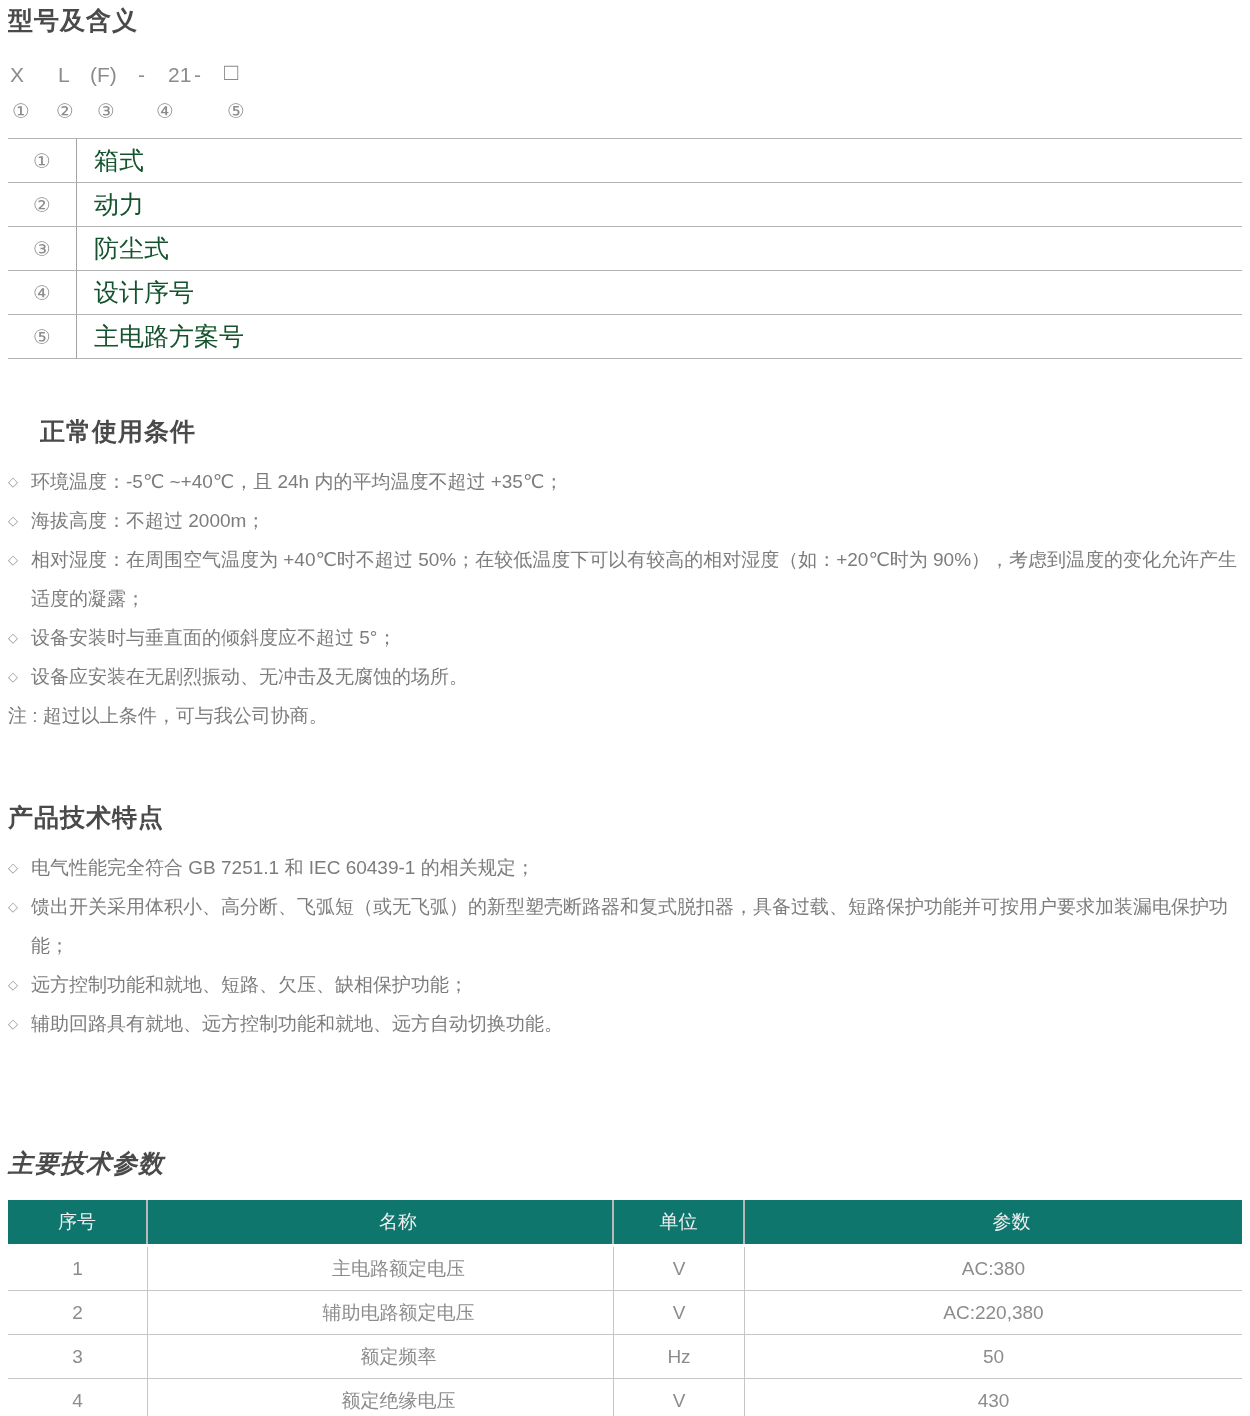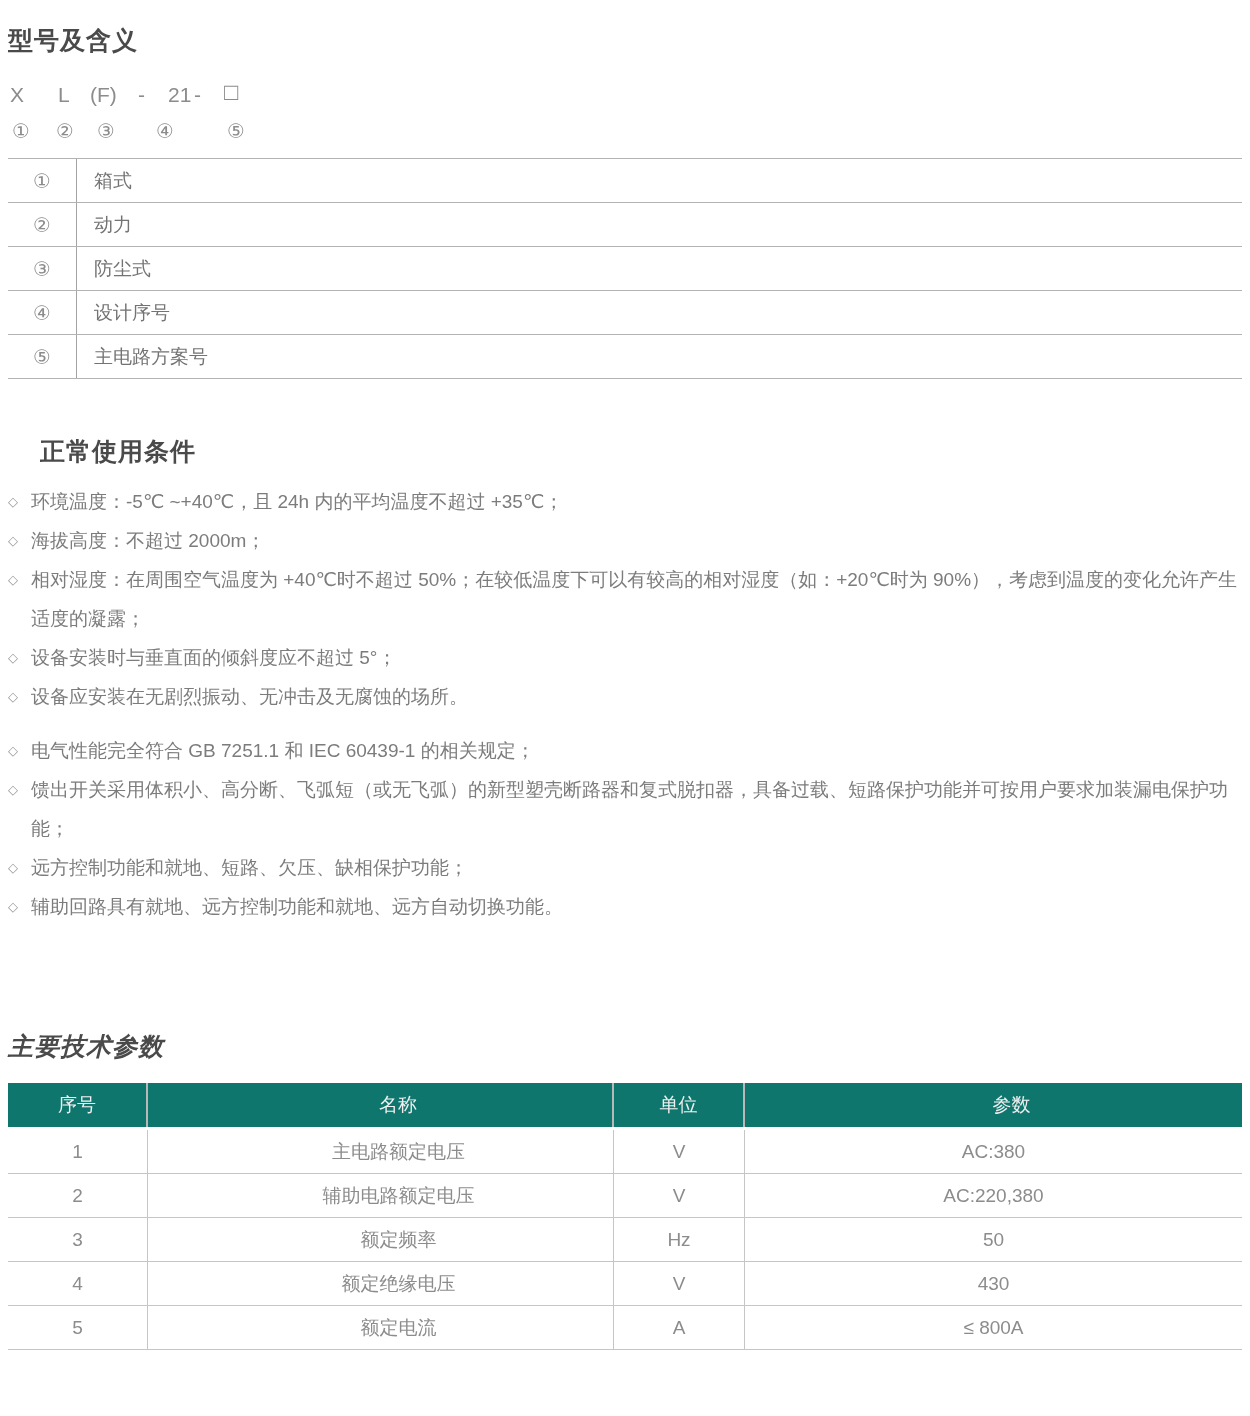--- a/index.html
+++ b/index.html
@@ -8,21 +8,21 @@
     font-family:"Liberation Sans","DejaVu Sans",sans-serif;
     -webkit-font-smoothing:antialiased;
   }
   .page{padding:0 8px;box-sizing:border-box;width:1250px;}
 
   
   .sec-title{
     font-size:25px;font-weight:bold;color:#4a4a4a;
     margin:0;letter-spacing:1px;line-height:32px;
   }
-  .sec-title.t1{padding-top:24px;}
+  .sec-title.t1{padding-top:4px;}
   .sec-title.t2{margin-top:56px;margin-left:32px;}
   .sec-title.t3{margin-top:66px;}
   .sec-title.t4{margin-top:104px;font-style:italic;}
 
   
   .model-row{position:relative;height:27px;margin-top:25px;color:#8c8c8c;font-size:21px;}
   .model-row span{position:absolute;top:0;line-height:27px;}
   .model-row span:nth-child(1){left:2px;}
   .model-row span:nth-child(2){left:50px;}
   .model-row span:nth-child(3){left:82px;}
@@ -38,21 +38,21 @@
   .digit-row span:nth-child(4){left:148px;}
   .digit-row span:nth-child(5){left:219px;}
 
   
   .table1{margin-top:15px;border-top:1.5px solid #b3b3b3;width:1234px;}
   .table1 .row{display:flex;height:43px;border-bottom:1.5px solid #b3b3b3;}
   .table1 .num{
     width:69px;flex:0 0 69px;display:flex;align-items:center;justify-content:center;
     color:#8c8c8c;font-size:20px;border-right:1.5px solid #a3a3a3;box-sizing:border-box;
   }
-  .table1 .label{display:flex;align-items:center;padding-left:17px;color:#737373;font-size:19px;}
+  .table1 .label{display:flex;align-items:center;padding-left:17px;color:#14532d;font-size:25px;}
 
   
   .bullets{list-style:none;margin:15px 0 0;padding:0;color:#7c7c7c;font-size:19px;width:1234px;}
   .bullets li{position:relative;padding-left:23px;line-height:39px;}
   .bullets .mark{position:absolute;left:0;top:0;font-size:13px;color:#949494;line-height:39px;}
   .note{color:#7c7c7c;font-size:19px;line-height:39px;margin:0;}
 
   
   .table2{margin-top:21px;width:1234px;}
   .t2-head{display:flex;height:44px;background:#0f766e;color:#f0f0f0;font-size:19px;}
@@ -133,21 +133,23 @@
     </li>
     <li>
       <span class="mark">◇</span>
       <span>设备安装时与垂直面的倾斜度应不超过 5°；</span>
     </li>
     <li>
       <span class="mark">◇</span>
       <span>设备应安装在无剧烈振动、无冲击及无腐蚀的场所。</span>
     </li>
   </ul>
-
+  <div class="note">注 : 超过以上条件，可与我公司协商。</div>
+
+  <h2 class="sec-title t3">产品技术特点</h2>
 
   <ul class="bullets">
     <li>
       <span class="mark">◇</span>
       <span>电气性能完全符合 GB 7251.1 和 IEC 60439-1 的相关规定；</span>
     </li>
     <li>
       <span class="mark">◇</span>
       <span>馈出开关采用体积小、高分断、飞弧短（或无飞弧）的新型塑壳断路器和复式脱扣器，具备过载、短路保护功能并可按用户要求加装漏电保护功能；</span>
     </li>

